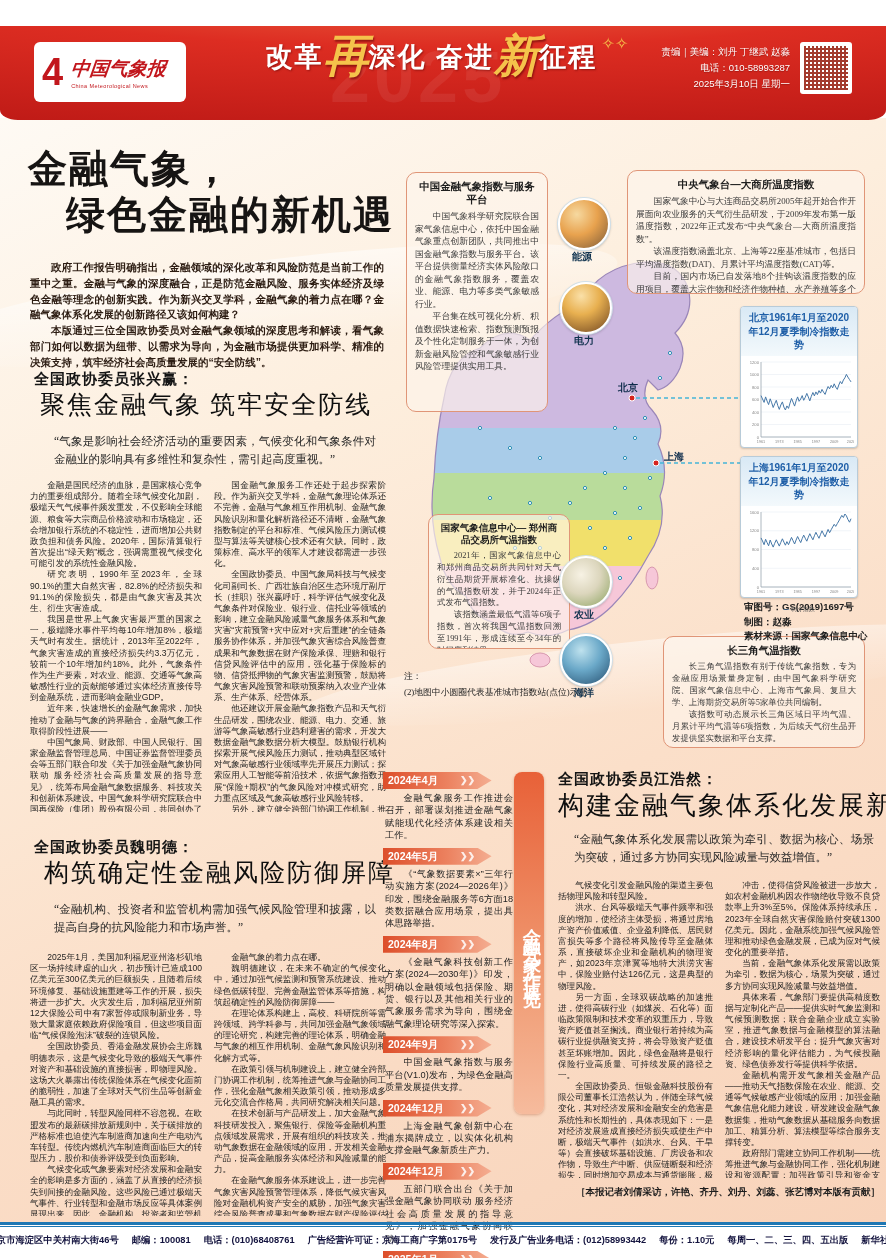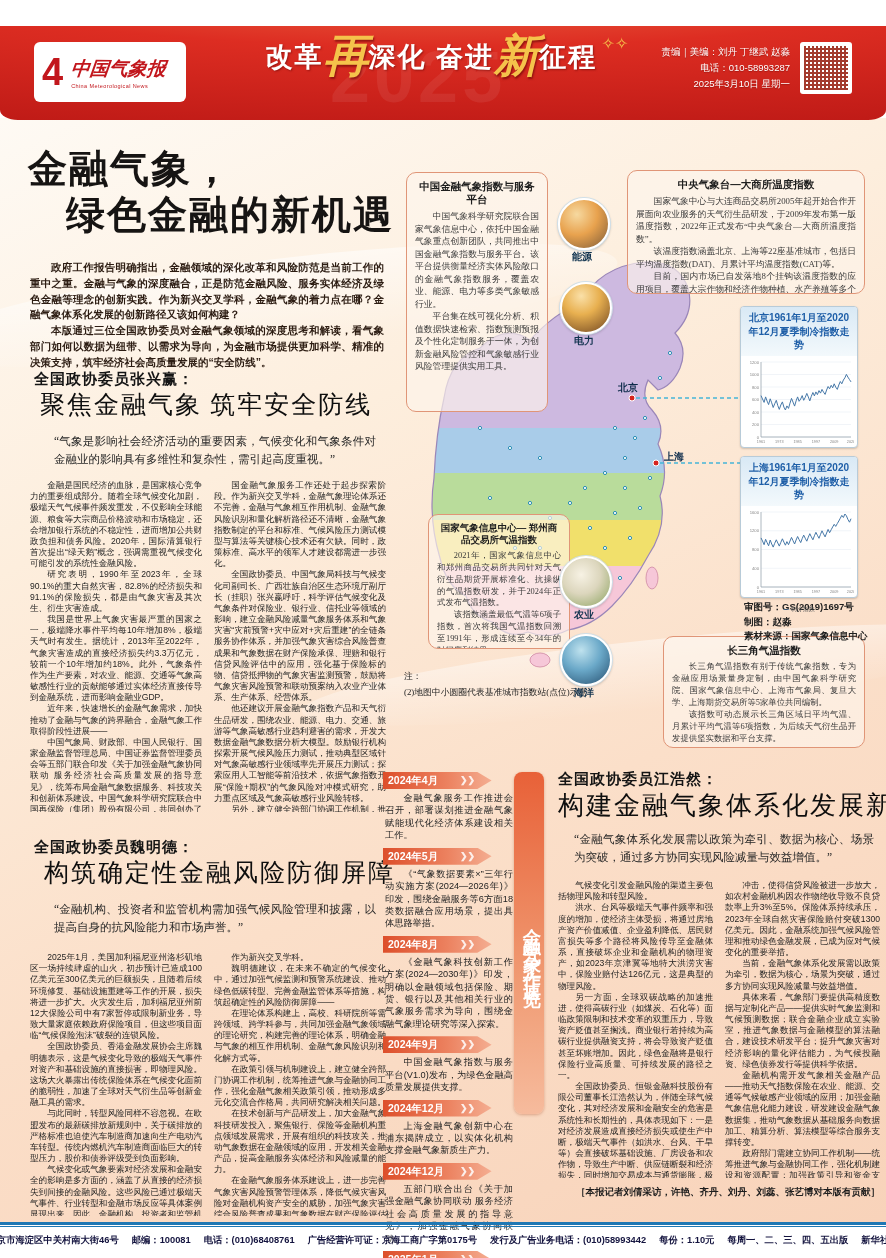--- a/index.html
+++ b/index.html
@@ -177,21 +177,21 @@
 <div class="headline" style="left:44px;top:856px;font-size:25px;">构筑确定性金融风险防御屏障</div>
 <div class="quote" style="left:54px;top:900px;width:322px;">“金融机构、投资者和监管机构需加强气候风险管理和披露，以提高自身的抗风险能力和市场声誉。”</div>
 <div class="cols" style="left:30px;top:952px;width:356px;height:264px;">
   <div class="col" style="width:172px;height:264px;">
     <p>2025年1月，美国加利福尼亚州洛杉矶地区一场持续肆虐的山火，初步预计已造成100亿美元至300亿美元的巨额损失，且随着后续环境修复、基础设施重建等工作的开展，损失将进一步扩大。火灾发生后，加利福尼亚州前12大保险公司中有7家暂停或限制新业务，导致大量家庭依赖政府保险项目，但这些项目面临“气候保险泡沫”破裂的连锁风险。</p>
     <p>全国政协委员、香港金融发展协会主席魏明德表示，这是气候变化导致的极端天气事件对资产和基础设施的直接损害，即物理风险。这场大火暴露出传统保险体系在气候变化面前的脆弱性，加速了全球对天气衍生品等创新金融工具的需求。</p>
     <p>与此同时，转型风险同样不容忽视。在欧盟发布的最新碳排放新规则中，关于碳排放的严格标准也迫使汽车制造商加速向生产电动汽车转型。传统内燃机汽车制造商面临巨大的转型压力，股价和债券评级受到负面影响。</p>
     <p>气候变化或气象要素对经济发展和金融安全的影响是多方面的，涵盖了从直接的经济损失到间接的金融风险。这些风险已通过极端天气事件、行业转型和金融市场反应等具体案例显现出来。因此，金融机构、投资者和监管机构需加强气候风险管理和披露，以提高自身的抗</p>
   </div>
   <div class="col" style="width:172px;height:264px;">
-    <p>作为新兴交叉学科。</p>
+    <p>金融气象的着力点在哪。</p>
     <p>魏明德建议，在未来不确定的气候变化中，通过加强气候监测和预警系统建设、推动绿色低碳转型、完善金融监管体系等措施，构筑起确定性的风险防御屏障——</p>
     <p>在理论体系构建上，高校、科研院所等需跨领域、跨学科参与，共同加强金融气象领域的理论研究，构建完善的理论体系，明确金融与气象的相互作用机制、金融气象风险识别和化解方式等。</p>
     <p>在政策引领与机制建设上，建立健全跨部门协调工作机制，统筹推进气象与金融协同工作，强化金融气象相关政策引领，推动形成多元化交流合作格局，共同研究解决相关问题。</p>
     <p>在技术创新与产品研发上，加大金融气象科技研发投入，聚焦银行、保险等金融机构重点领域发展需求，开展有组织的科技攻关，推动气象数据在金融领域的应用，开发相关金融产品，提高金融服务实体经济和风险减量的能力。</p>
     <p>在金融气象服务体系建设上，进一步完善气象灾害风险预警管理体系，降低气候灾害风险对金融机构资产安全的威胁，加强气象灾害综合风险普查成果和气象数据在财产保险评估中的应用。</p>
   </div>
 </div>
 
 <svg class="map-svg" width="320" height="470" viewBox="0 0 320 470">
   <defs>
@@ -388,18 +388,18 @@
 </div>
 <div class="byline" style="left:548px;top:1186px;width:332px;">［本报记者刘倩采访，许艳、齐丹、刘丹、刘蕊、张艺博对本版有贡献］</div>
 
 <div class="footer">
   <div class="footer-rule"></div>
   <div class="footer-row">
     <span>本报地址：北京市海淀区中关村南大街46号</span>
     <span>邮编：100081</span>
     <span>电话：(010)68408761</span>
     <span>广告经营许可证：京海工商广字第0175号</span>
-    <span>发行及广告业务电话：(010)58993442</span>
+    <span>发行及广告业务电话：(012)58993442</span>
     <span>每份：1.10元</span>
     <span>每周一、二、三、四、五出版</span>
     <span>新华社印务公司印刷</span>
   </div>
 </div>
 
 </body></html>

